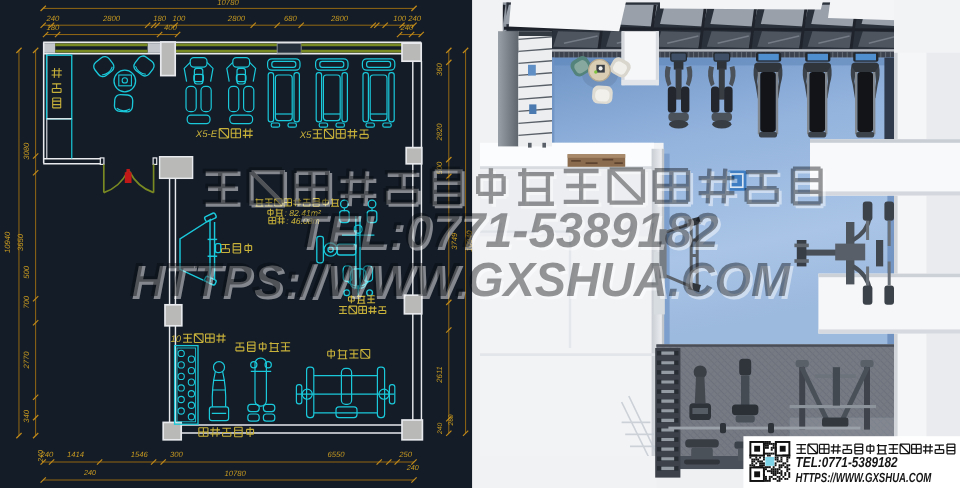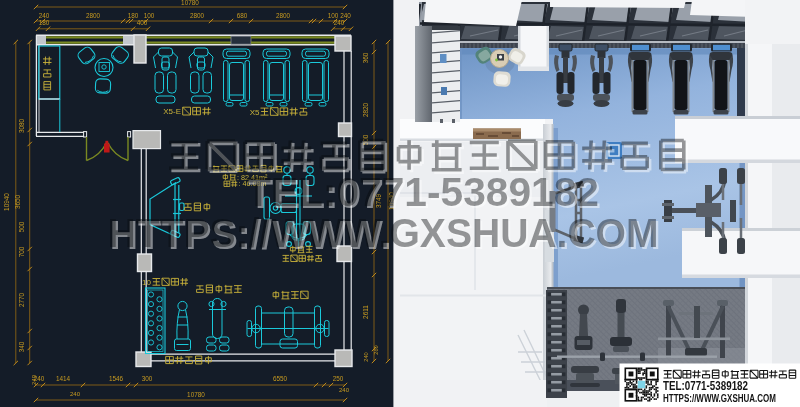--- a/index.html
+++ b/index.html
@@ -1,16 +1,16 @@
 <!DOCTYPE html>
 <html><head>
 <meta charset="utf-8">
 <style>
 html,body{margin:0;padding:0;background:#ffffff;}
-#stage{position:relative;width:800px;height:407px;overflow:hidden;background:#141c28;font-family:"Liberation Sans",sans-serif;}
+#stage{position:relative;width:800px;height:407px;overflow:hidden;background:#141c28;font-family:"Liberation Sans",sans-serif;font-style:italic;}
 </style>
 </head>
 <body>
 <div id="stage">
 
 <svg width="400" height="407" viewBox="0 0 400 407" xmlns="http://www.w3.org/2000/svg" style="position:absolute;left:0;top:0">
       <rect x="0" y="0" width="400" height="407" fill="#141c28"></rect>
       <line x1="36" y1="7" x2="345" y2="7" stroke="#9a6c12" stroke-width="0.8"></line>
       <line x1="33.8" y1="9.2" x2="38.2" y2="4.8" stroke="#c08a1a" stroke-width="1"></line>
       <line x1="342.8" y1="9.2" x2="347.2" y2="4.8" stroke="#c08a1a" stroke-width="1"></line>

